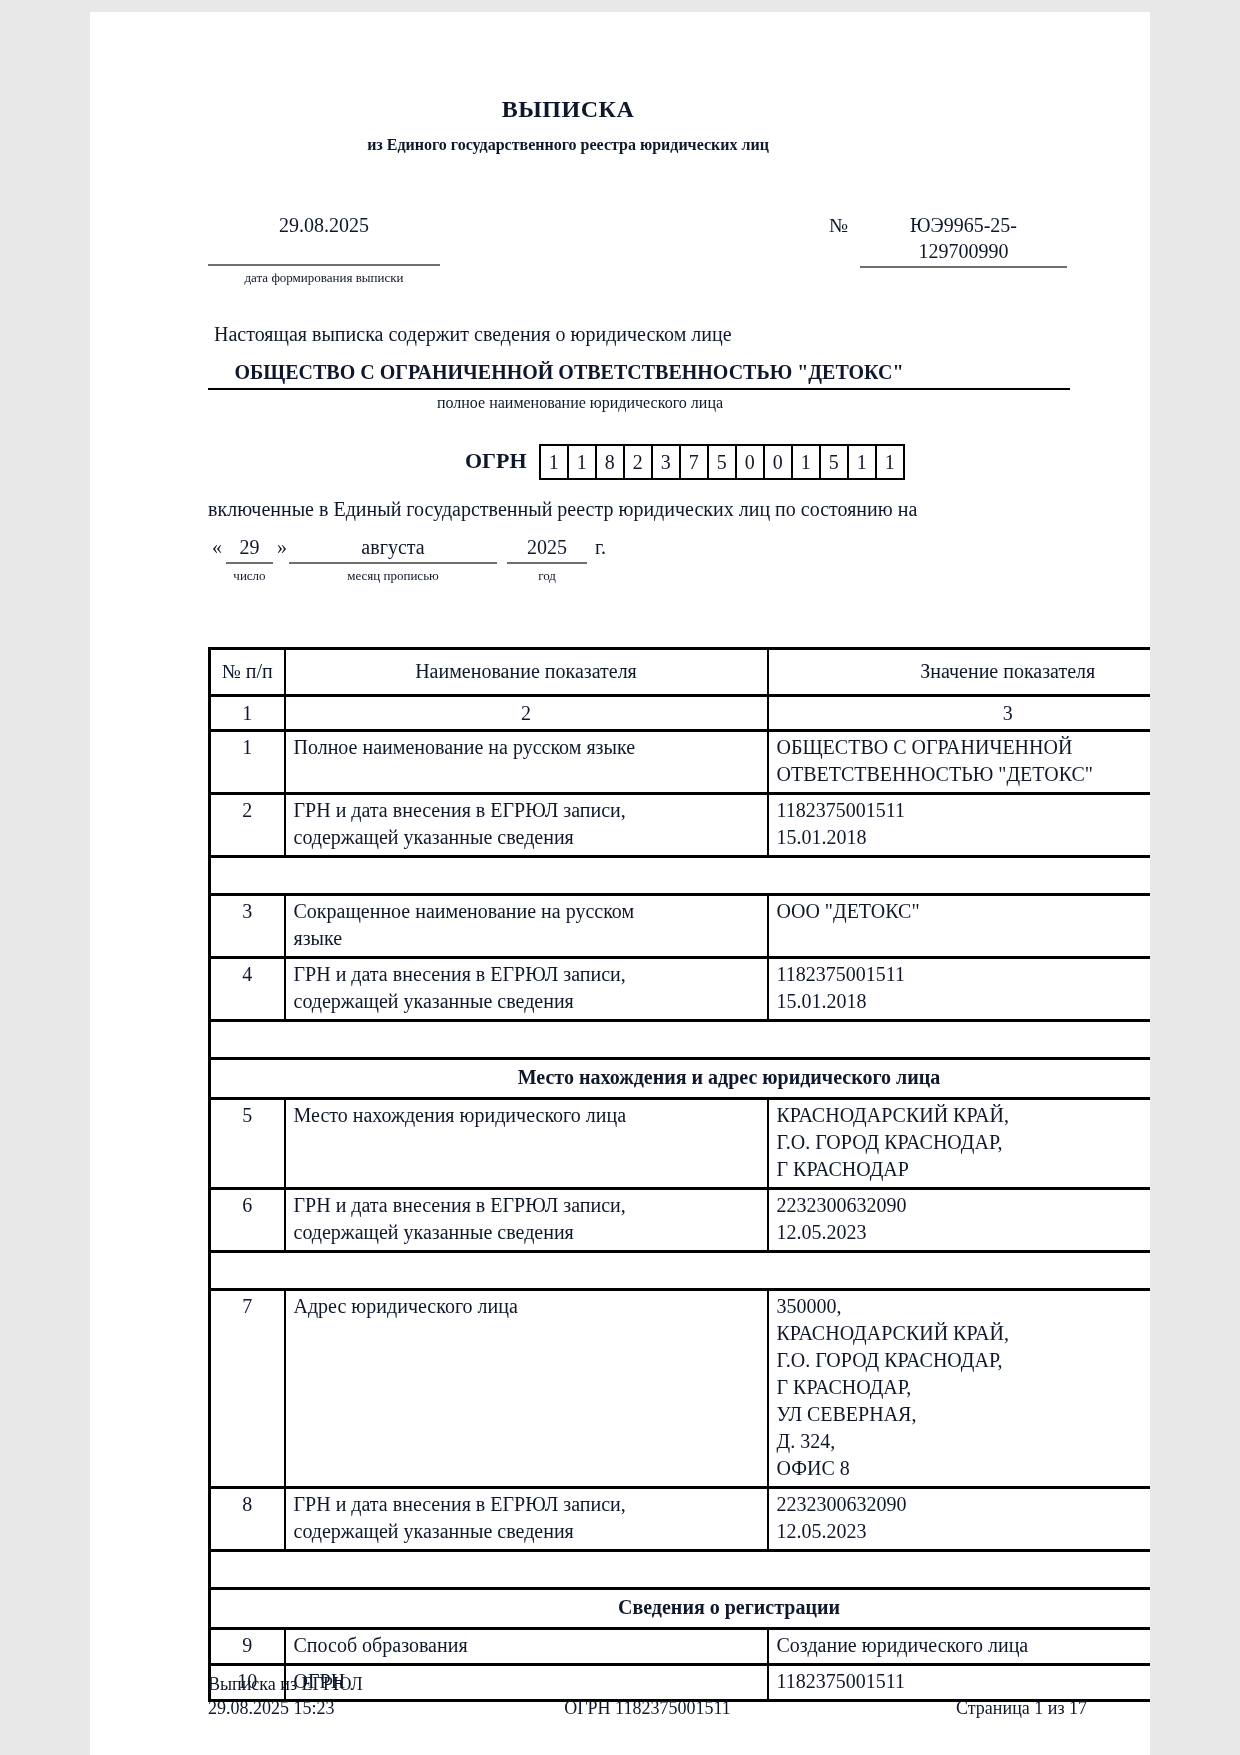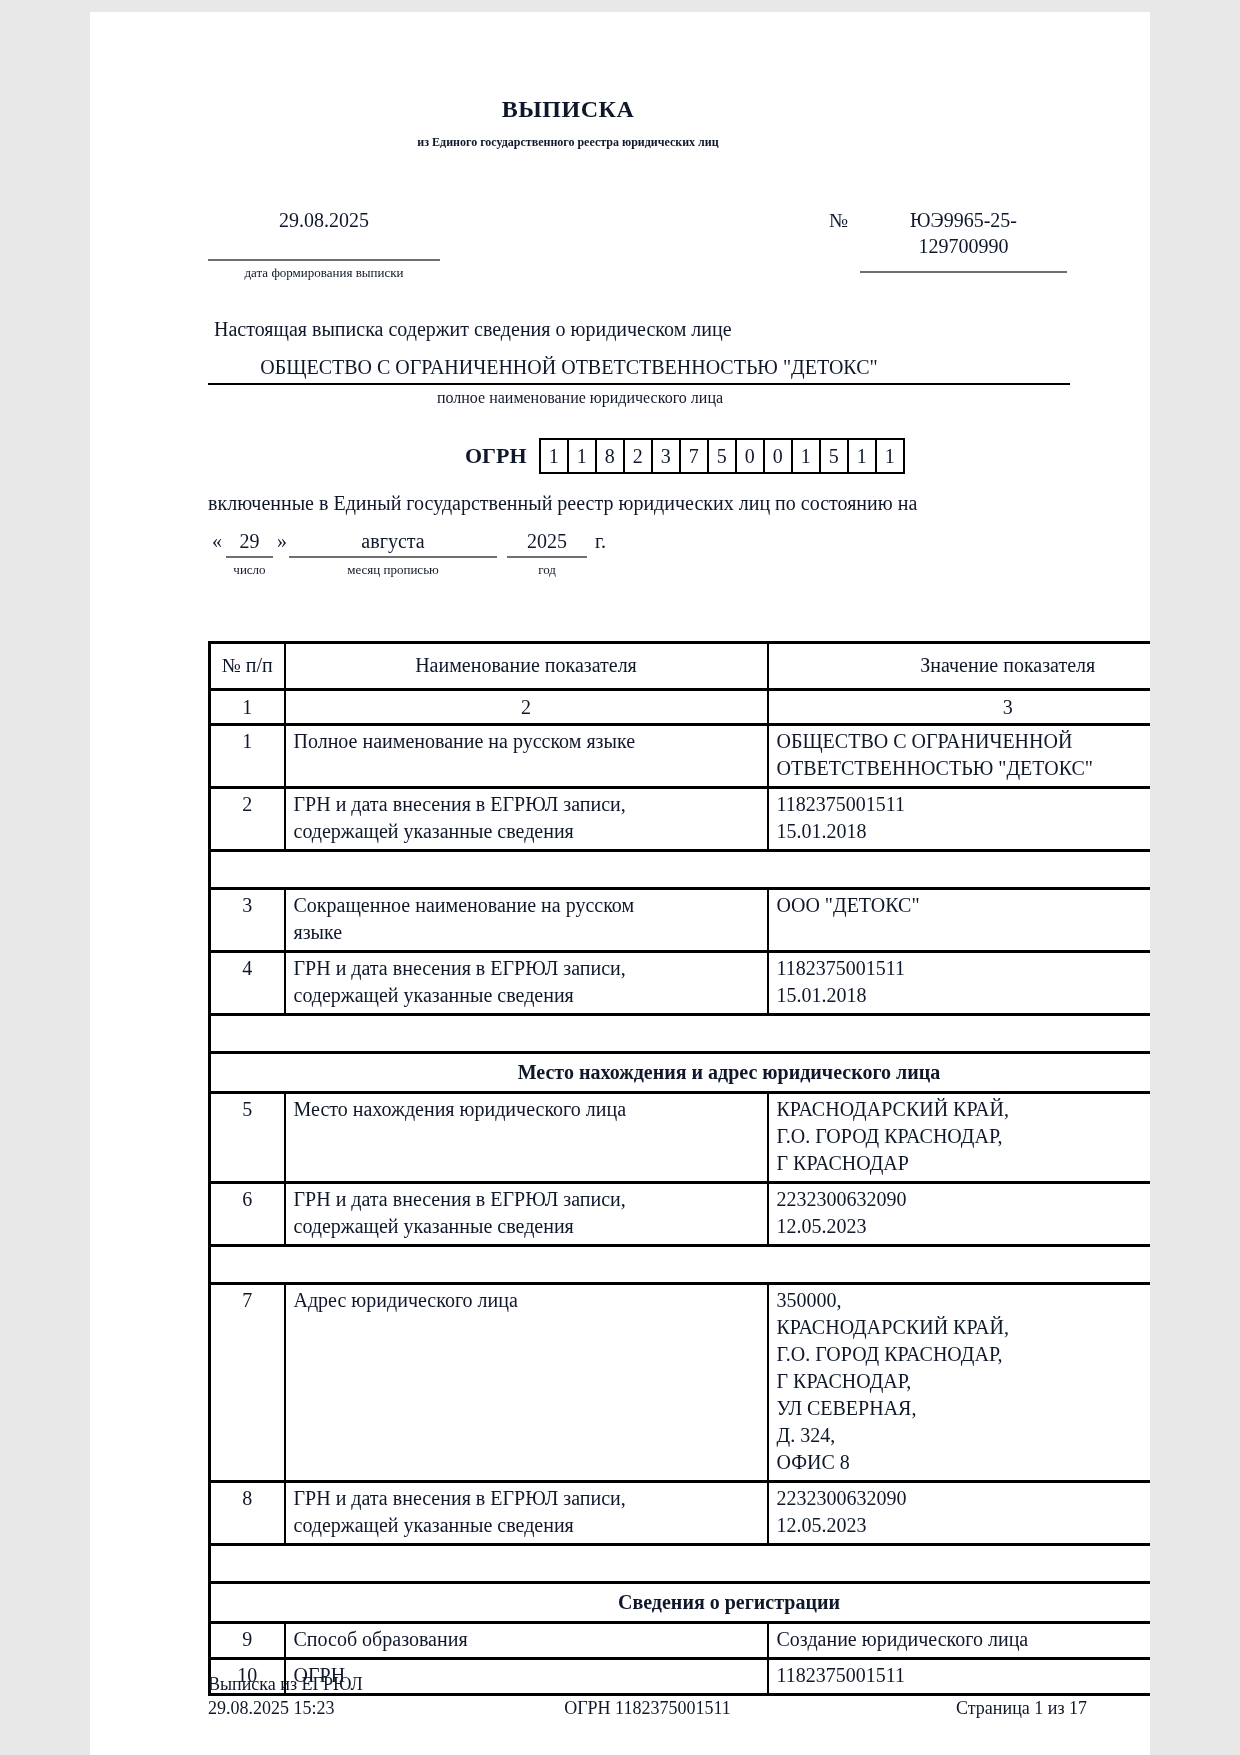--- a/index.html
+++ b/index.html
@@ -8,34 +8,34 @@
     width:1060px; height:1755px;
     margin:12px auto;
     background:#ffffff;
     color:#0f172a;
     font-family:"Liberation Serif","DejaVu Serif",serif;
     font-size:20px; line-height:1.3;
     overflow:hidden;
   }
   
   .doc-title { margin:82px 104px 0 0; text-align:center; font-weight:bold; font-size:24px; letter-spacing:.5px; }
-  .doc-subtitle { margin:10px 104px 0 0; text-align:center; font-weight:bold; font-size:12px; }
+  .doc-subtitle { margin:10px 104px 0 0; text-align:center; font-weight:bold; font-size:16px; }
 
   
   .meta-row { display:flex; justify-content:space-between; margin:56px 83px 0 118px; }
   .date-field { width:232px; text-align:center; }
   .date-field .val { padding-bottom:26px; border-bottom:2px solid #6f6f6f; }
   .field-cap { font-size:13px; padding-top:4px; }
   .num-group { display:flex; gap:12px; align-items:flex-start; }
-  .num-field { width:207px; text-align:center; border-bottom:2px solid #6f6f6f; padding-bottom:12px; }
+  .num-field { width:207px; text-align:center; border-bottom:2px solid #6f6f6f; padding-bottom:2px; }
 
   
   .intro-line { margin:34px 0 0 124px; }
   .company-wrap { margin:12px 80px 0 118px; border-bottom:2px solid #000; }
-  .company-text { text-align:center; padding:0 140px 3px 0; }
+  .company-text { text-align:center; padding:0 140px 3px 0;font-weight:bold; }
   .company-cap { text-align:center; font-size:16px; padding-top:3px; margin-right:80px; }
 
   
   .ogrn-row { display:flex; align-items:center; margin:30px 0 0 375px; }
   .ogrn-label { font-weight:bold; font-size:22px; margin-right:12px; }
   .ogrn-boxes { display:flex; }
   .obox { width:26px; height:32px; border:2px solid #000; margin-left:-2px;
           display:flex; align-items:center; justify-content:center; font-size:20px; background:#fff; }
   .obox:first-child { margin-left:0; }
 

